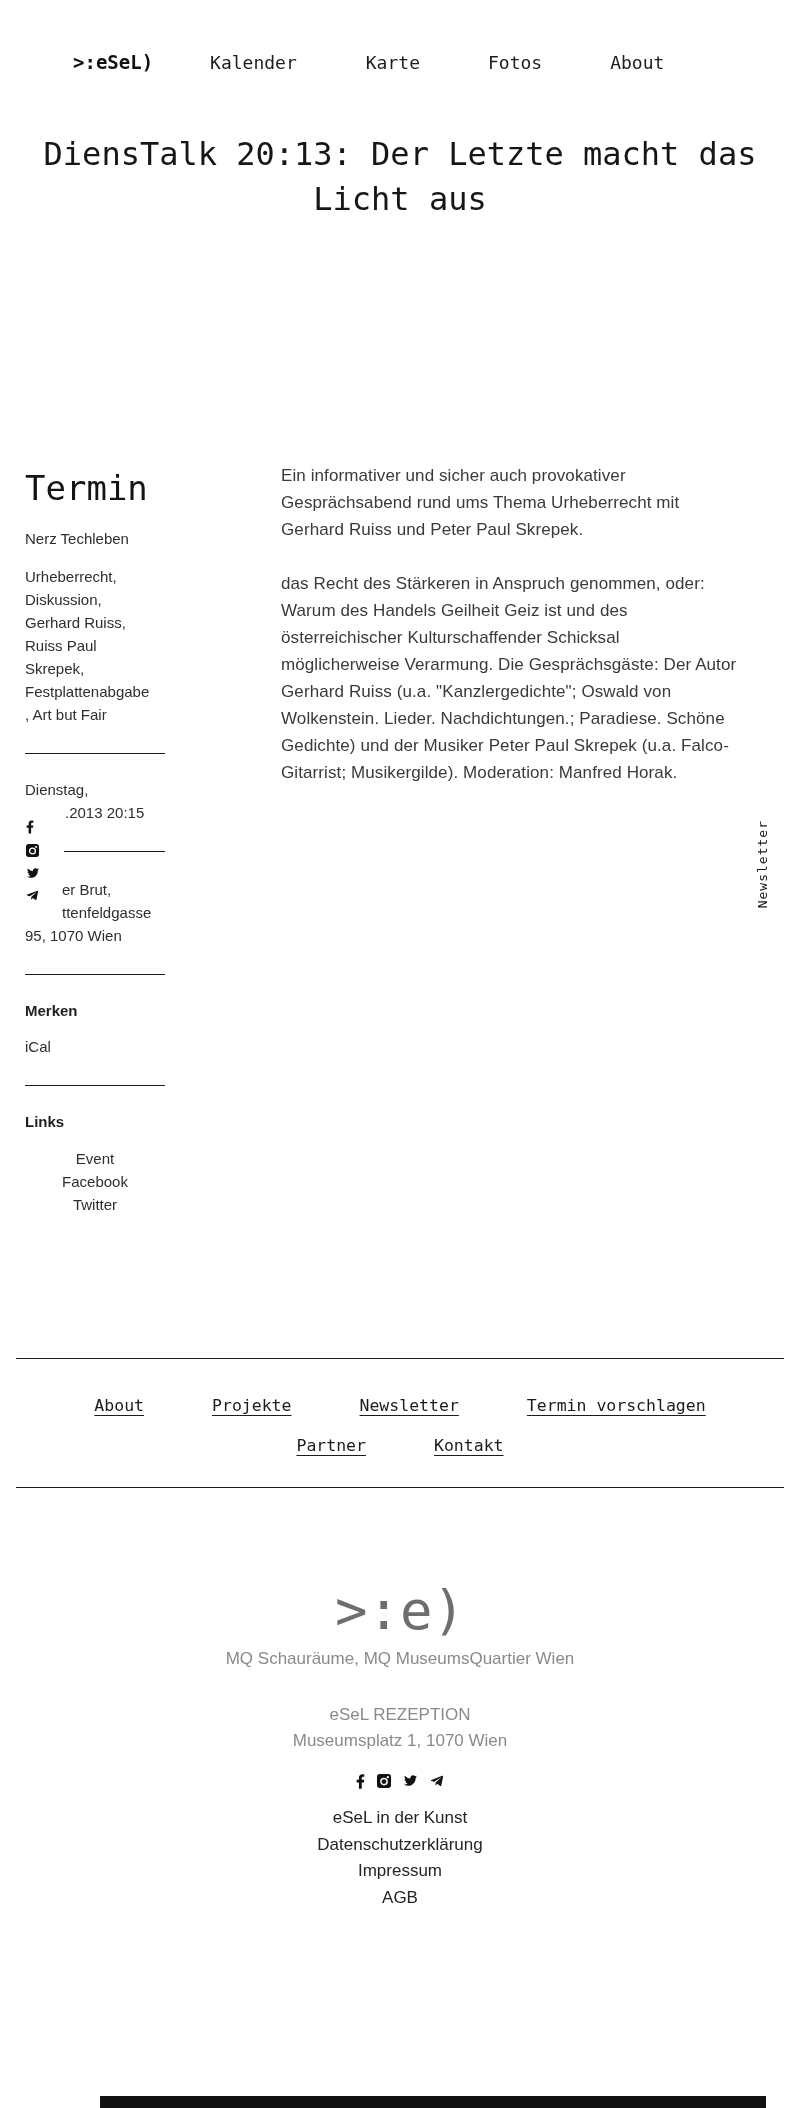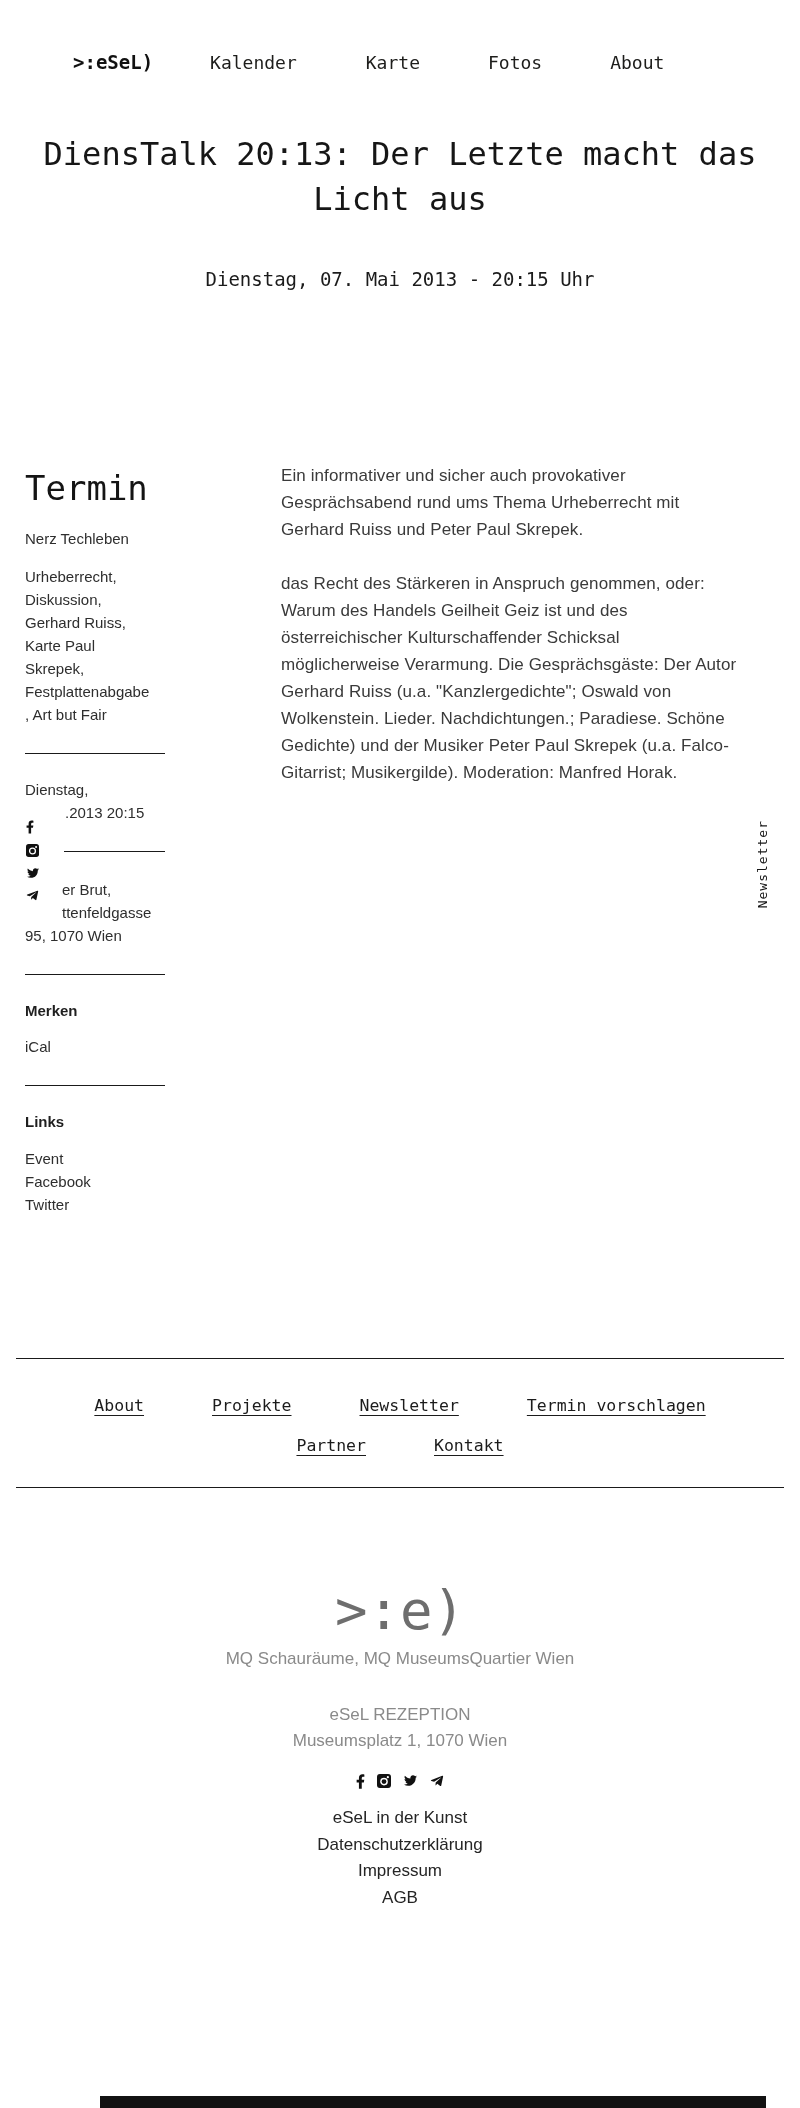--- a/index.html
+++ b/index.html
@@ -30,21 +30,21 @@
   .sb-line { line-height:23px; }
   .tags .sb-line { cursor:pointer; }
   .sidebar hr { border:none; border-top:1px solid #1a1a1a; margin-top:27px; }
   .sidebar hr.indent { margin-left:39px; }
   .date-block { margin-top:24px; }
   .pad40 { padding-left:40px; }
   .addr-block { margin-top:26px; }
   .pad37 { padding-left:37px; }
   .sb-head { font-weight:bold; color:#1f1f1f; margin-top:24px; line-height:23px; }
   .sb-sub { margin-top:13px; line-height:23px; }
-  .sb-links { margin-top:14px; }
+  .sb-links { margin-top:14px;text-align:center; }
   .sb-links .sb-line { cursor:pointer; }
 
   
   .social-rail { position:absolute; left:20px; top:818px; width:26px; background:#fff;
                  display:flex; flex-direction:column; align-items:flex-start; gap:10px; padding:2px 0 4px 6px; }
   .social-rail svg { display:block; cursor:pointer; }
 
   
   .main-text { position:absolute; left:281px; top:462px; width:500px;
                font-size:17px; line-height:27px; color:#3a3a3a; letter-spacing:0.1px; }
@@ -103,31 +103,30 @@
 
   <nav class="nav">
     <a class="logo">&gt;:eSeL)</a>
     <a class="nav-link g1">Kalender</a>
     <a class="nav-link g2">Karte</a>
     <a class="nav-link g3">Fotos</a>
     <a class="nav-link g4">About</a>
   </nav>
 
   <h1 class="title">DiensTalk 20:13: Der Letzte macht das Licht aus</h1>
-  <div class="datetime">Dienstag, 07. Mai 2013 - 20:15 Uhr</div>
 
   <aside class="sidebar">
     <h2>Termin</h2>
     <a class="organizer">Nerz Techleben</a>
     <div class="tags">
 
     <div class="sb-line">Urheberrecht,</div>
         <div class="sb-line">Diskussion,</div>
         <div class="sb-line">Gerhard Ruiss,</div>
-        <div class="sb-line">Karte Paul</div>
+        <div class="sb-line">Ruiss Paul</div>
         <div class="sb-line">Skrepek,</div>
         <div class="sb-line">Festplattenabgabe</div>
         <div class="sb-line">, Art but Fair</div>
       </div>
     <hr>
     <div class="date-block">
       <div class="sb-line">Dienstag,</div>
       <div class="sb-line pad40">.2013 20:15</div>
     </div>
     <hr class="indent">

